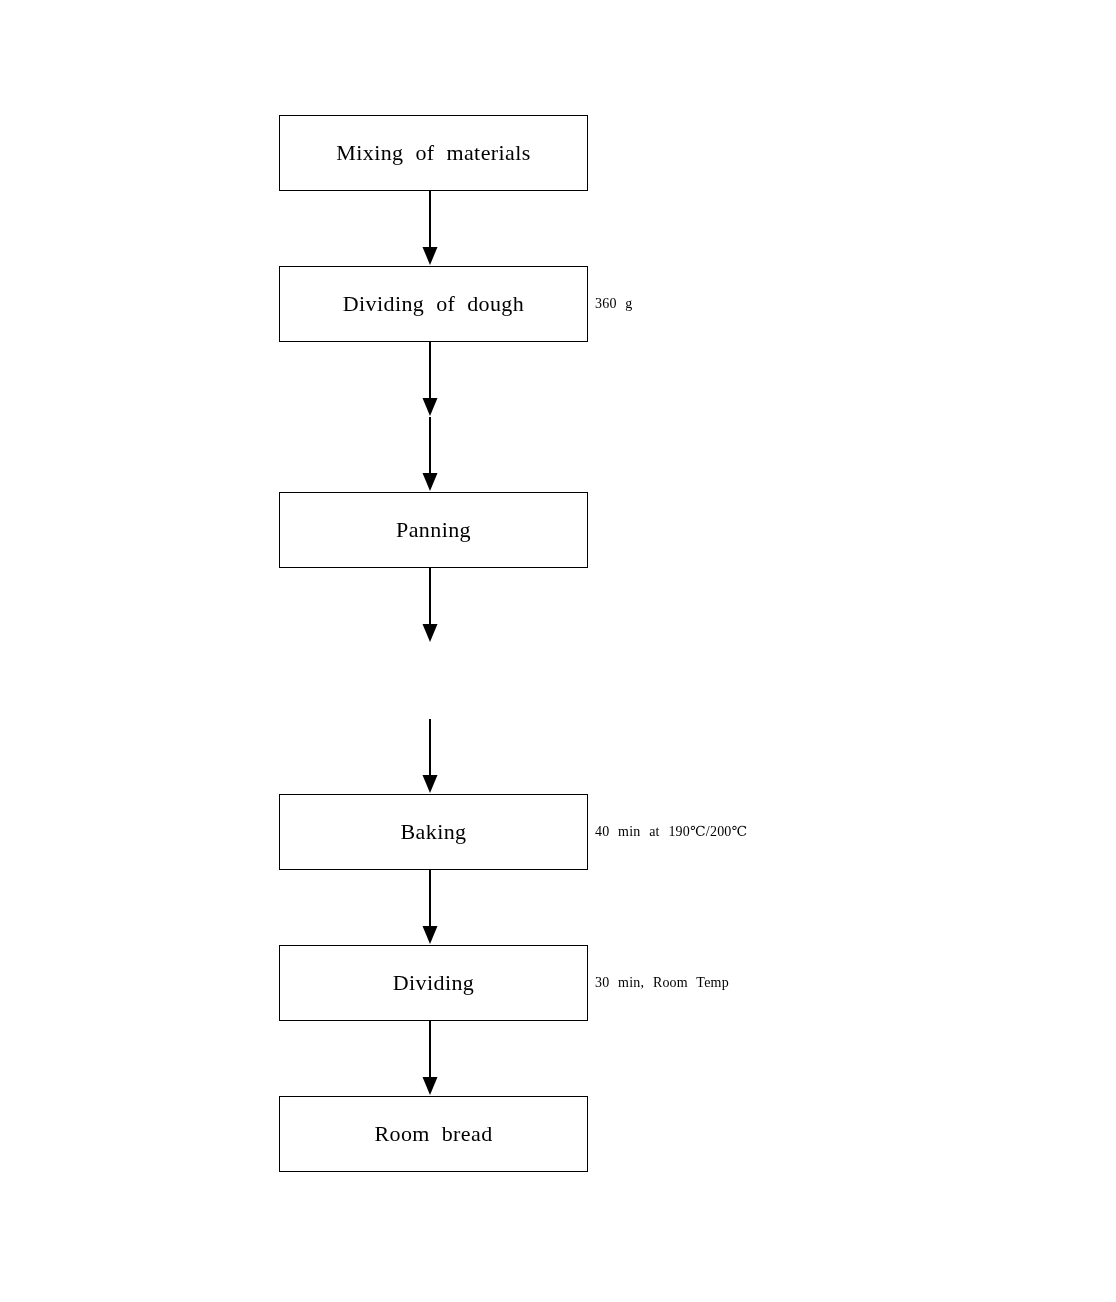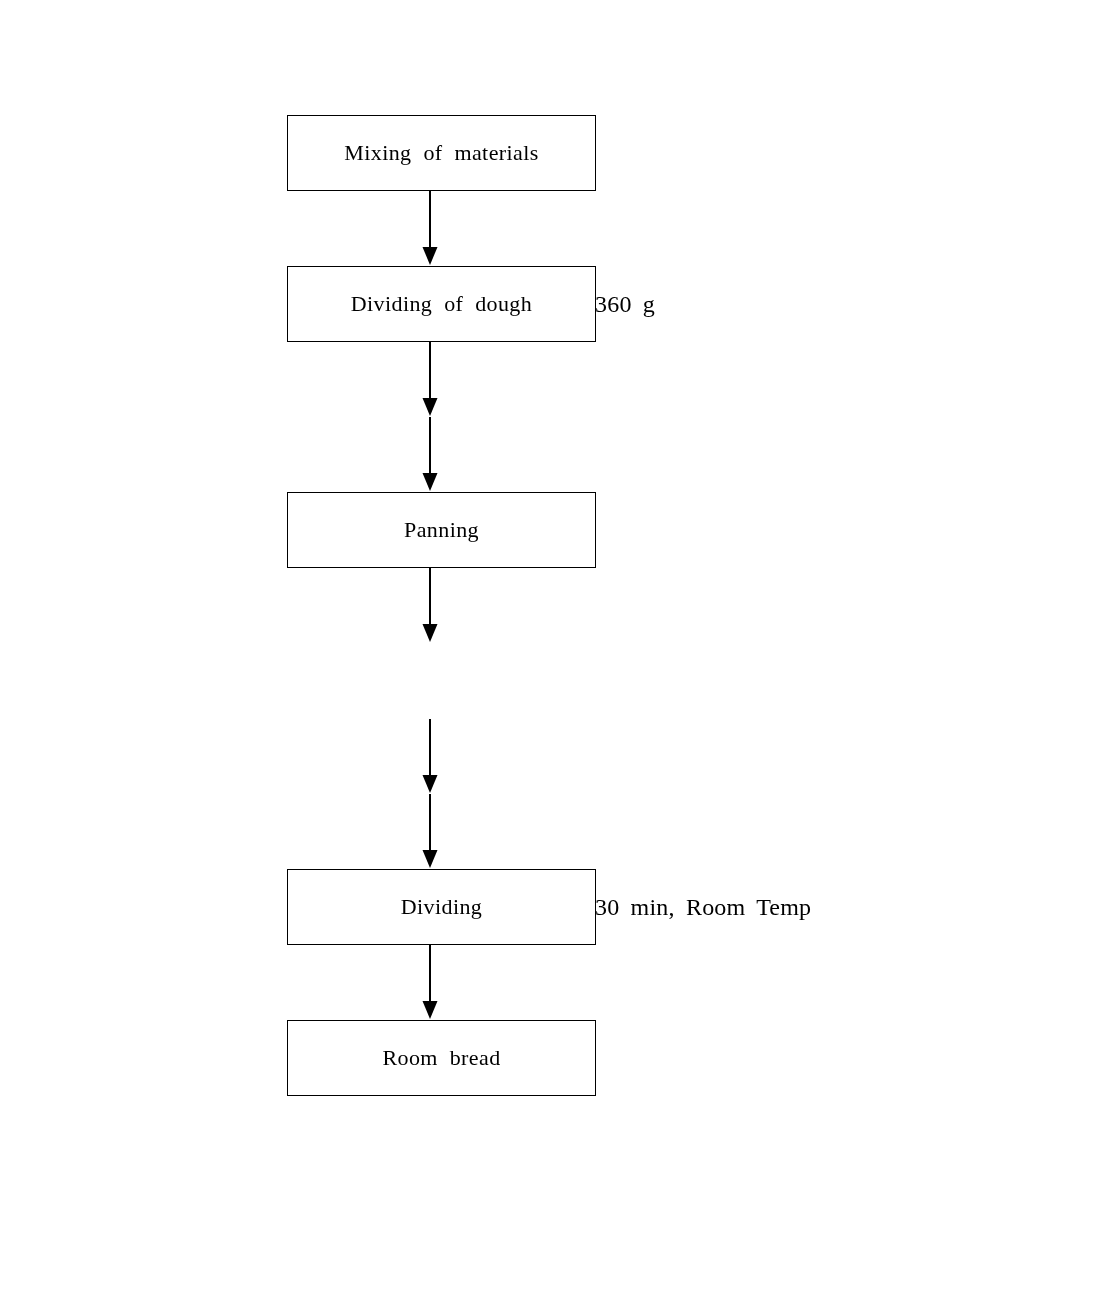--- a/index.html
+++ b/index.html
@@ -24,21 +24,21 @@
     width: 700px;
   }
 
   .step {
     position: relative;
     height: 76px;
   }
 
   .step-box {
     position: absolute;
-    left: 12px;
+    left: 4px;
     top: 0;
     width: 309px;
     height: 76px;
     box-sizing: border-box;
     border: 1.6px solid #000000;
     background: #ffffff;
     display: flex;
     align-items: center;
     justify-content: center;
   }
@@ -51,21 +51,21 @@
     white-space: nowrap;
   }
 
   .step-note {
     position: absolute;
     left: 320px;
     top: 0;
     height: 76px;
     display: flex;
     align-items: center;
-    font-size: 24px;
+    font-size: 14px;
     line-height: 1;
     letter-spacing: 0.2px;
     word-spacing: 5px;
     white-space: nowrap;
     text-align: right;
   }
 
   .connector {
     position: relative;
     height: 75px;
@@ -123,20 +123,26 @@
       </svg>
     </div>
     <div class="step">
     </div>
     <div class="connector">
       <svg width="30" height="75" viewBox="0 0 30 75" aria-hidden="true">
         <line x1="15" y1="0" x2="15" y2="58" stroke="#000000" stroke-width="2"></line>
         <polygon points="7.5,56 22.5,56 15,74" fill="#000000"></polygon>
       </svg>
     </div>
+    <div class="step">
+      <div class="step-box">
+        <span class="step-label">Baking</span>
+      </div>
+      <div class="step-note">40  min  at  190℃/200℃</div>
+    </div>
     <div class="connector">
       <svg width="30" height="75" viewBox="0 0 30 75" aria-hidden="true">
         <line x1="15" y1="0" x2="15" y2="58" stroke="#000000" stroke-width="2"></line>
         <polygon points="7.5,56 22.5,56 15,74" fill="#000000"></polygon>
       </svg>
     </div>
     <div class="step">
       <div class="step-box">
         <span class="step-label">Dividing</span>
       </div>

